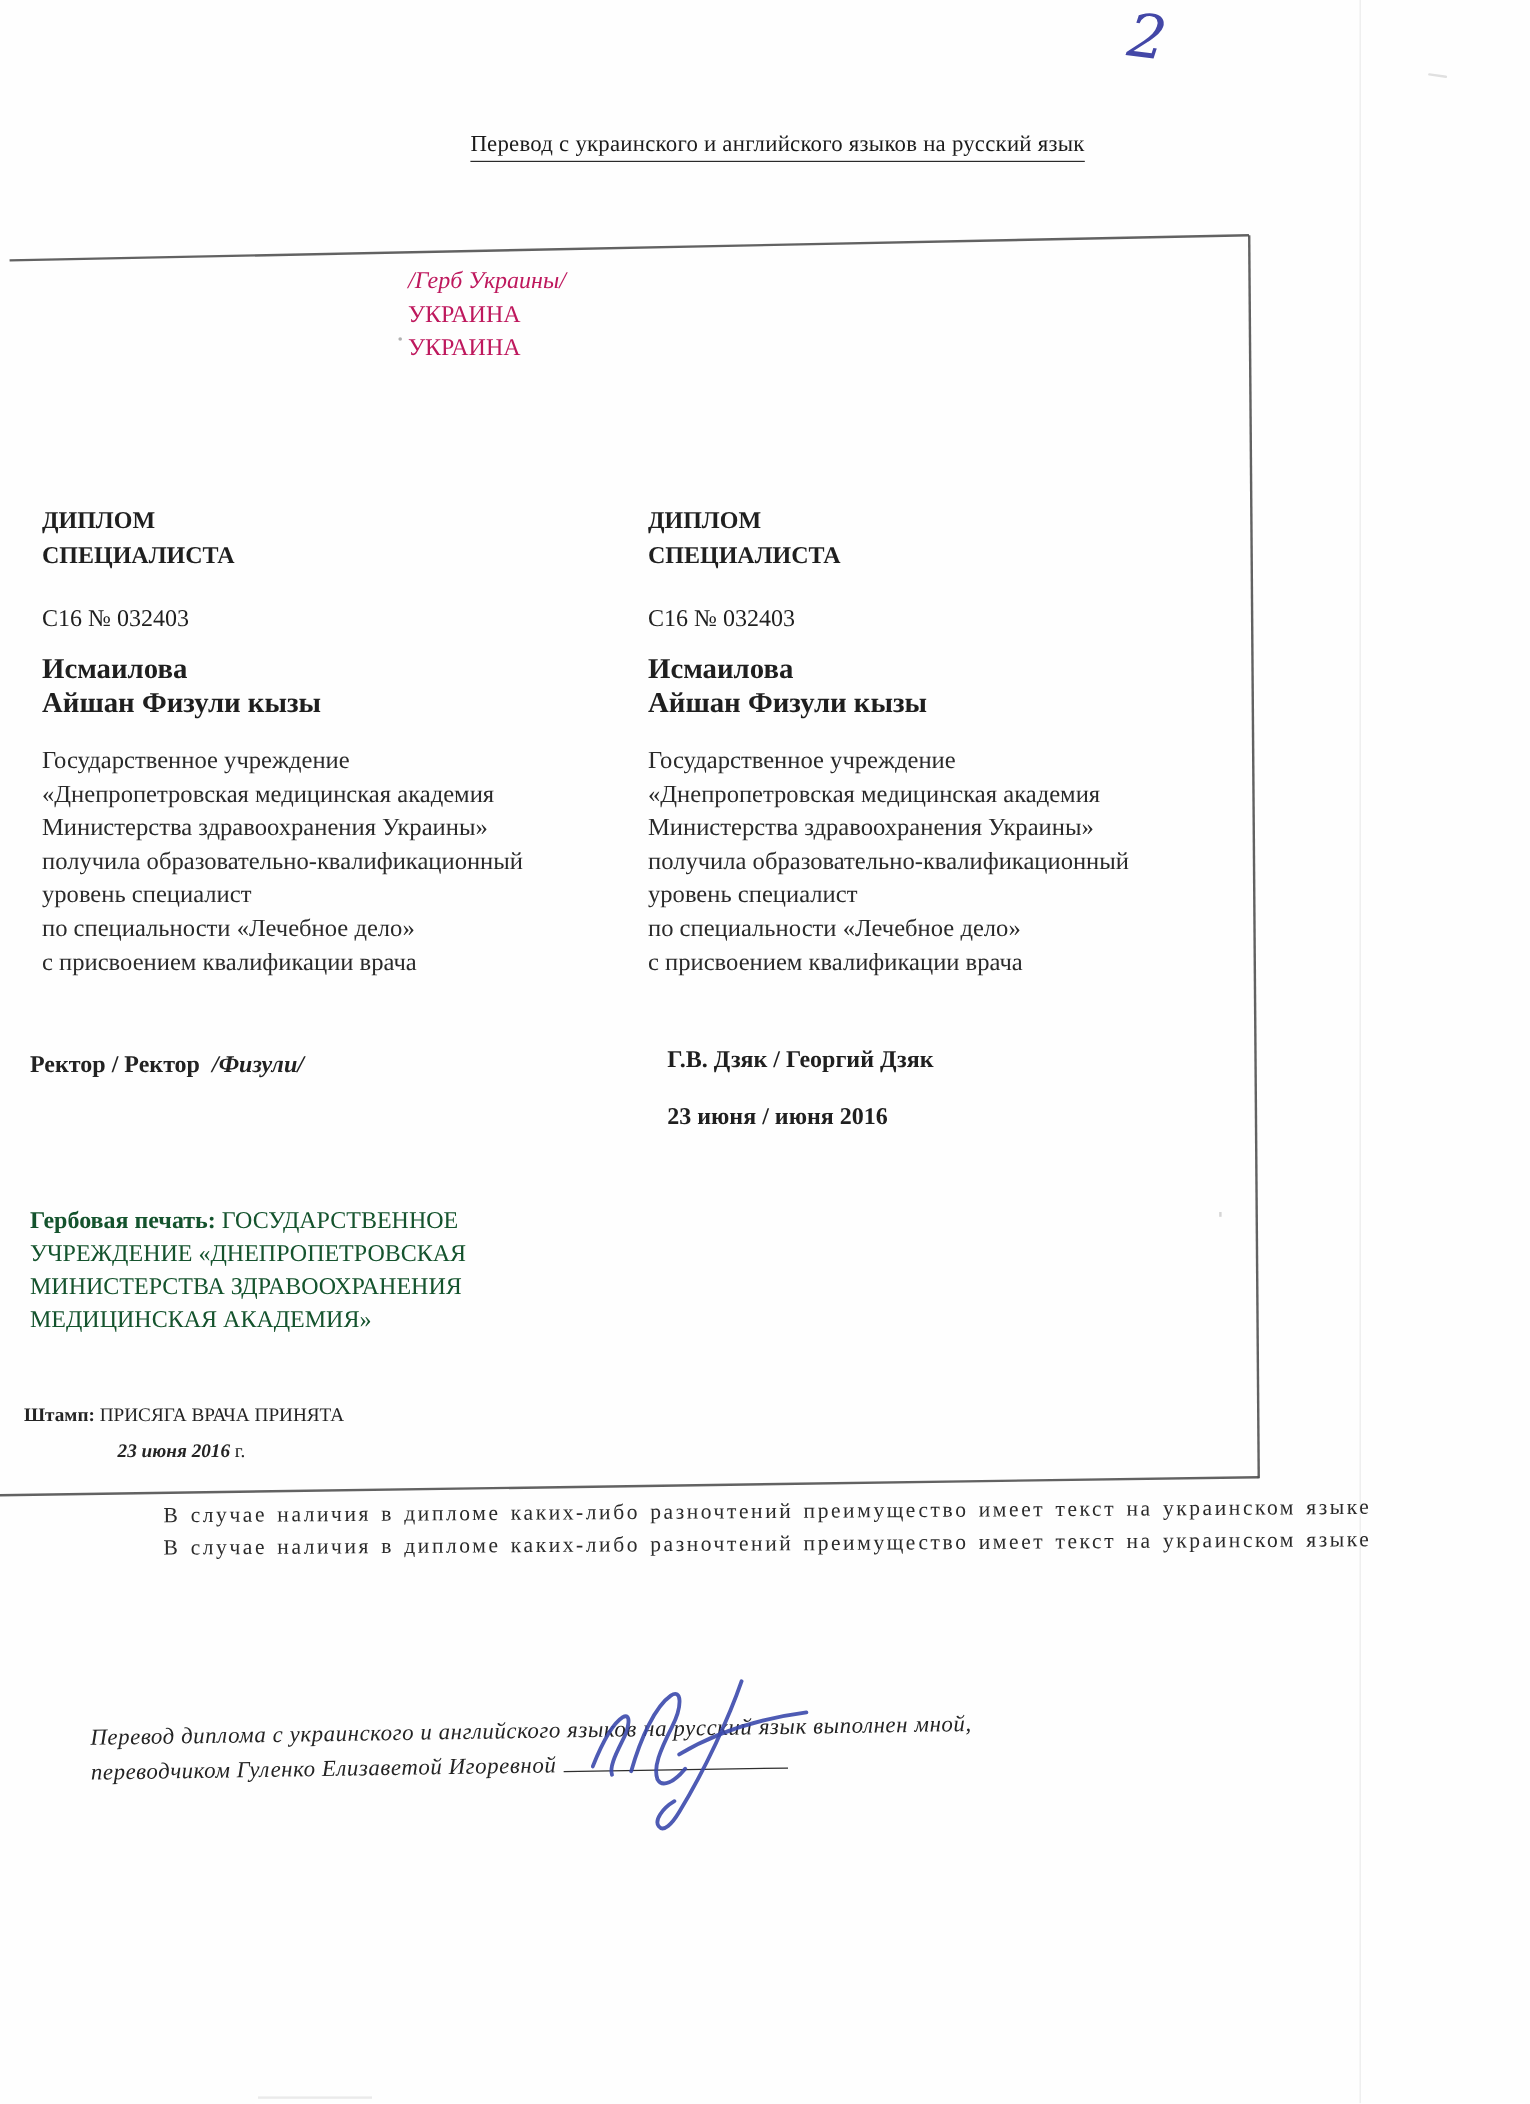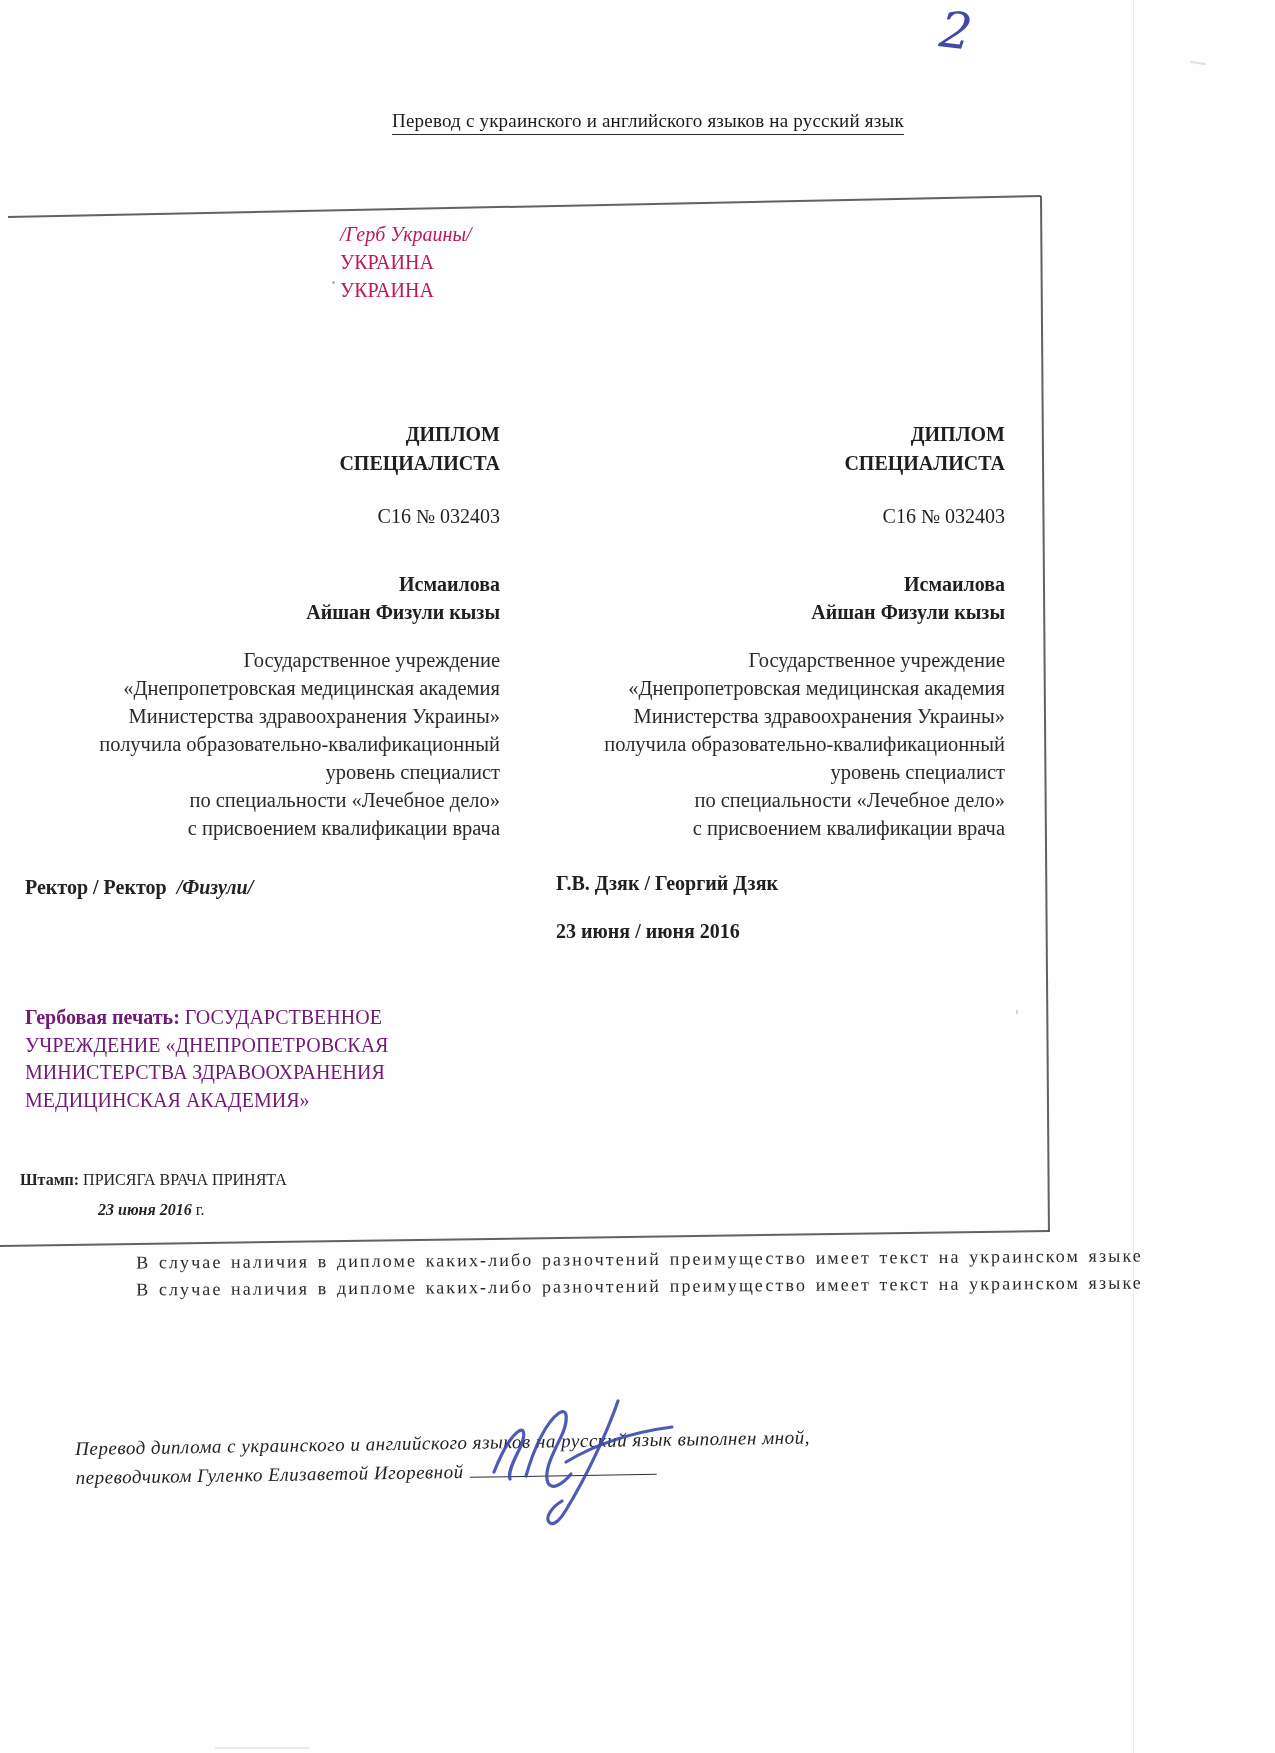--- a/index.html
+++ b/index.html
@@ -27,34 +27,34 @@
   
   .ln{background:#474747;opacity:.85;}
   .ln-top{left:8px;top:216px;width:1033px;height:2px;transform-origin:left center;transform:rotate(-1.16deg);}
   .ln-right{left:1040px;top:196px;width:2px;height:1036px;transform-origin:top left;transform:rotate(-0.44deg);}
   .ln-bottom{left:0;top:1245px;width:1049px;height:2px;transform-origin:left center;transform:rotate(-0.82deg);}
 
   
   .gerb{left:340px;top:220px;width:300px;font-size:20px;line-height:28px;color:#be185d;}
 
   
-  .col{top:420px;width:465px;text-align:right;}
+  .col{top:420px;width:465px;text-align:left;}
   .c0{left:35px;}
   .c1{left:540px;}
   .col .title{font-weight:bold;font-size:20px;line-height:29px;}
   .col .serial{font-weight:normal;font-size:20px;line-height:28px;margin-top:24px;}
-  .col .name{font-weight:bold;font-size:20px;line-height:28px;margin-top:40px;}
+  .col .name{font-weight:bold;font-size:24px;line-height:28px;margin-top:14px;}
   .col .body{font-size:20.5px;line-height:28px;margin-top:20px;color:#2a2a2a;}
 
   .rector{left:25px;top:876px;font-size:20px;font-weight:bold;color:#222;}
   .rector .sig{font-style:italic;margin-left:10px;}
   .signer-name{left:556px;top:872px;font-size:20px;font-weight:bold;}
   .signer-date{left:556px;top:920px;font-size:20px;font-weight:bold;text-align:center;}
 
-  .seal{left:25px;top:1004px;width:470px;font-size:20px;line-height:27.5px;color:#701a75;}
+  .seal{left:25px;top:1004px;width:470px;font-size:20px;line-height:27.5px;color:#14532d;}
   .stamp{left:20px;top:1165px;font-size:16px;line-height:30px;color:#242424;}
   .stamp .l2{margin-left:78px;}
 
   .disc{
     left:12px;width:1255px;text-align:center;font-size:18px;
     letter-spacing:2.1px;word-spacing:2px;color:#2b2b2b;
     transform:rotate(-0.4deg);
   }
   .disc1{top:1249px;}
   .disc2{top:1276px;}

